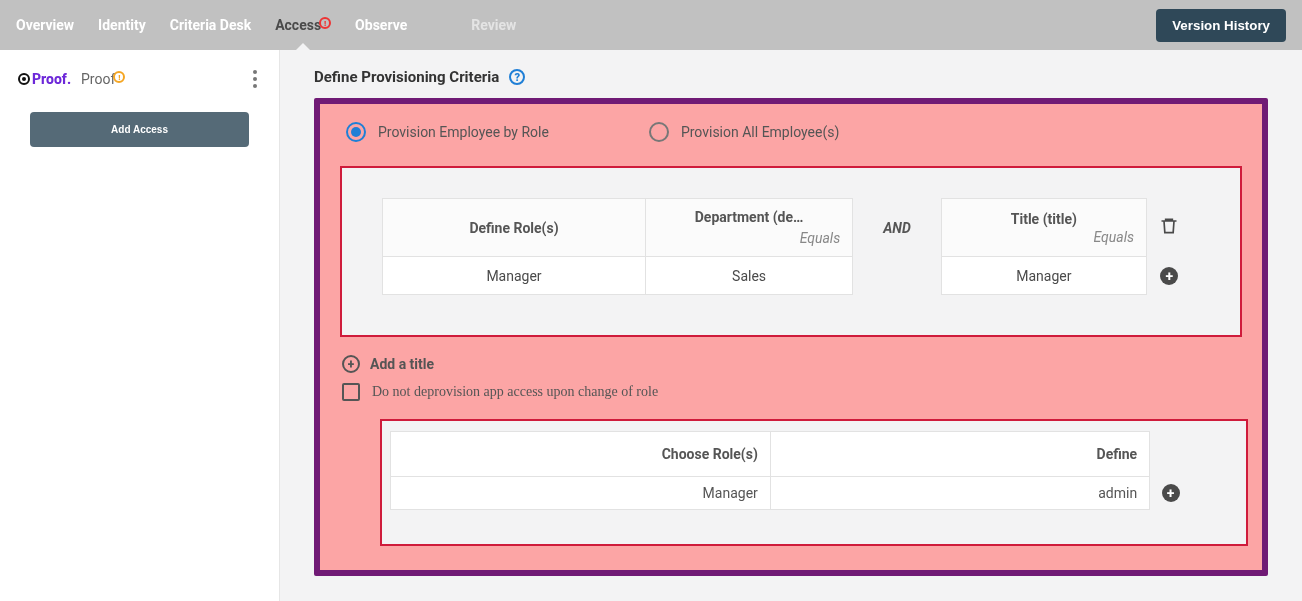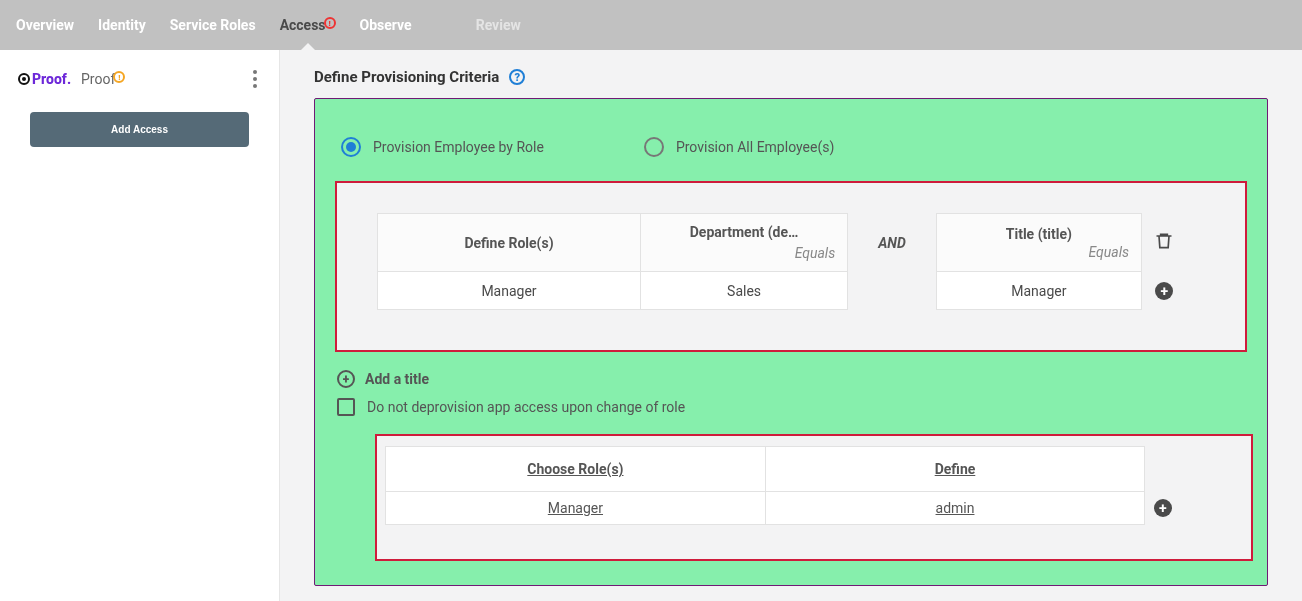--- a/index.html
+++ b/index.html
@@ -22,65 +22,66 @@
   .brand-dot::after { content:""; width:4px; height:4px; background:#111; border-radius:50%; }
   .brand-logo span { font-size:14px; }
   .brand-name { color:#666; font-weight:400; }
   .kebab { margin-left:auto; display:flex; flex-direction:column; gap:3px; cursor:pointer; padding:4px; }
   .kebab span { width:4px; height:4px; background:#777; border-radius:50%; }
   .side-btn-wrap { padding:10px 30px; }
   .side-btn { width:100%; background:#556a77; color:#fff; font-weight:700; padding:12px 0; border:none; border-radius:4px; cursor:pointer; font-size:10px; }
   .main { flex:1; padding:18px 34px 40px 34px; }
   .section-title { display:flex; align-items:center; gap:10px; font-weight:700; color:#333; margin-bottom:12px; font-size:15px; }
   .help-icon { width:16px; height:16px; border:2px solid #1f7fd6; color:#1f7fd6; border-radius:50%; display:inline-flex; align-items:center; justify-content:center; font-size:11px; font-weight:900; cursor:pointer; }
-  .panel { border:1px solid #701a75; border-radius:2px; padding:38px 20px 24px 20px; background:#86efac; }
+  .panel { border:6px solid #701a75; border-radius:2px; padding:18px 20px 24px 20px; background:#fca5a5; }
   .radio-row { display:flex; gap:100px; margin-bottom:24px; padding-left:6px; }
   .radio-opt { display:flex; align-items:center; gap:12px; cursor:pointer; }
   .radio { width:20px; height:20px; border:2px solid #777; border-radius:50%; display:inline-flex; align-items:center; justify-content:center; position:relative; }
   .radio.selected { border-color:#1f7fd6; }
   .radio.selected::after { content:""; width:10px; height:10px; background:#1f7fd6; border-radius:50%; }
   .radio-label { color:#555; }
   .hl-box { border:2px solid #cf1b3b; padding:30px 40px 40px 40px; background:#f3f3f4; }
   .tbl { width:810px; border-collapse:collapse; }
   .tbl th, .tbl td { border:1px solid #e2e2e2; text-align:center; padding:10px 12px; background:#fff; }
   .tbl thead th { background:#fbfbfb; font-weight:700; color:#555; }
   .tbl thead th .sub { font-style:italic; font-weight:400; color:#888; display:block; margin-top:2px;text-align:right; }
   .and-cell { background:#f3f3f4 !important; border:none !important; font-style:italic; font-weight:700; color:#333; }
   .trash-cell, .plus-cell { background:transparent !important; border:none !important; width:40px; }
   .trash-icon, .plus-icon { cursor:pointer; display:inline-flex; align-items:center; justify-content:center; }
   .trash-icon svg { width:20px; height:20px; stroke:#4a4a4a; fill:none; stroke-width:2; }
   .plus-icon { width:18px; height:18px; background:#4a4a4a; color:#fff; border-radius:50%; font-size:14px; font-weight:700; line-height:1; }
   .add-rule { display:flex; align-items:center; gap:10px; margin:18px 0 10px 2px; cursor:pointer; }
   .add-rule .circle-plus { width:18px; height:18px; border:2px solid #555; border-radius:50%; display:inline-flex; align-items:center; justify-content:center; font-weight:900; color:#555; font-size:12px; line-height:1; padding-bottom:1px; }
   .add-rule span.label { font-weight:700; color:#555; }
-  .check-row { display:flex; align-items:center; gap:12px; margin:6px 0 18px 2px; }
+  .check-row { display:flex; align-items:center; gap:12px; margin:6px 0 18px 2px;font-family:Liberation Serif, serif; }
   .checkbox { width:18px; height:18px; border:2px solid #555; border-radius:2px; cursor:pointer; }
   .check-label { color:#555; }
   .hl-box2 { border:2px solid #cf1b3b; padding:10px 8px 34px 8px; background:#f3f3f4; margin-left:40px; margin-right:-6px; }
   .tbl2 { width:790px; border-collapse:collapse; }
-  .tbl2 th, .tbl2 td { border:1px solid #e2e2e2; text-align:center; padding:14px 12px; background:#fff; font-weight:700; color:#555;text-decoration:underline; }
+  .tbl2 th, .tbl2 td { border:1px solid #e2e2e2; text-align:right; padding:14px 12px; background:#fff; font-weight:700; color:#555; }
   .tbl2 td { font-weight:400; padding:8px 12px; }
   .tbl2 .plus-cell { background:transparent !important; border:none !important; width:30px; padding:0 0 0 6px; }
   .trunc { white-space:nowrap; overflow:hidden; text-overflow:ellipsis; max-width:140px; display:inline-block;text-align:right; }
 </style>
 </head>
 <body>
 
 <div class="topbar">
   <div class="tabs">
     <div class="tab">Overview</div>
     <div class="tab">Identity</div>
-    <div class="tab">Service Roles</div>
+    <div class="tab">Criteria Desk</div>
     <div class="tab active">
       <span>Access</span><span class="tab-badge">!</span>
     </div>
     <div class="tab">Observe</div>
     <div class="tab muted">Review</div>
   </div>
   <div class="top-actions">
+    <button class="btn">Version History</button>
   </div>
 </div>
 
 <div class="layout">
   <div class="sidebar">
     <div class="side-row">
       <span class="brand-logo">
         <span class="brand-dot"></span>
         <span>Proof.</span>
       </span>

